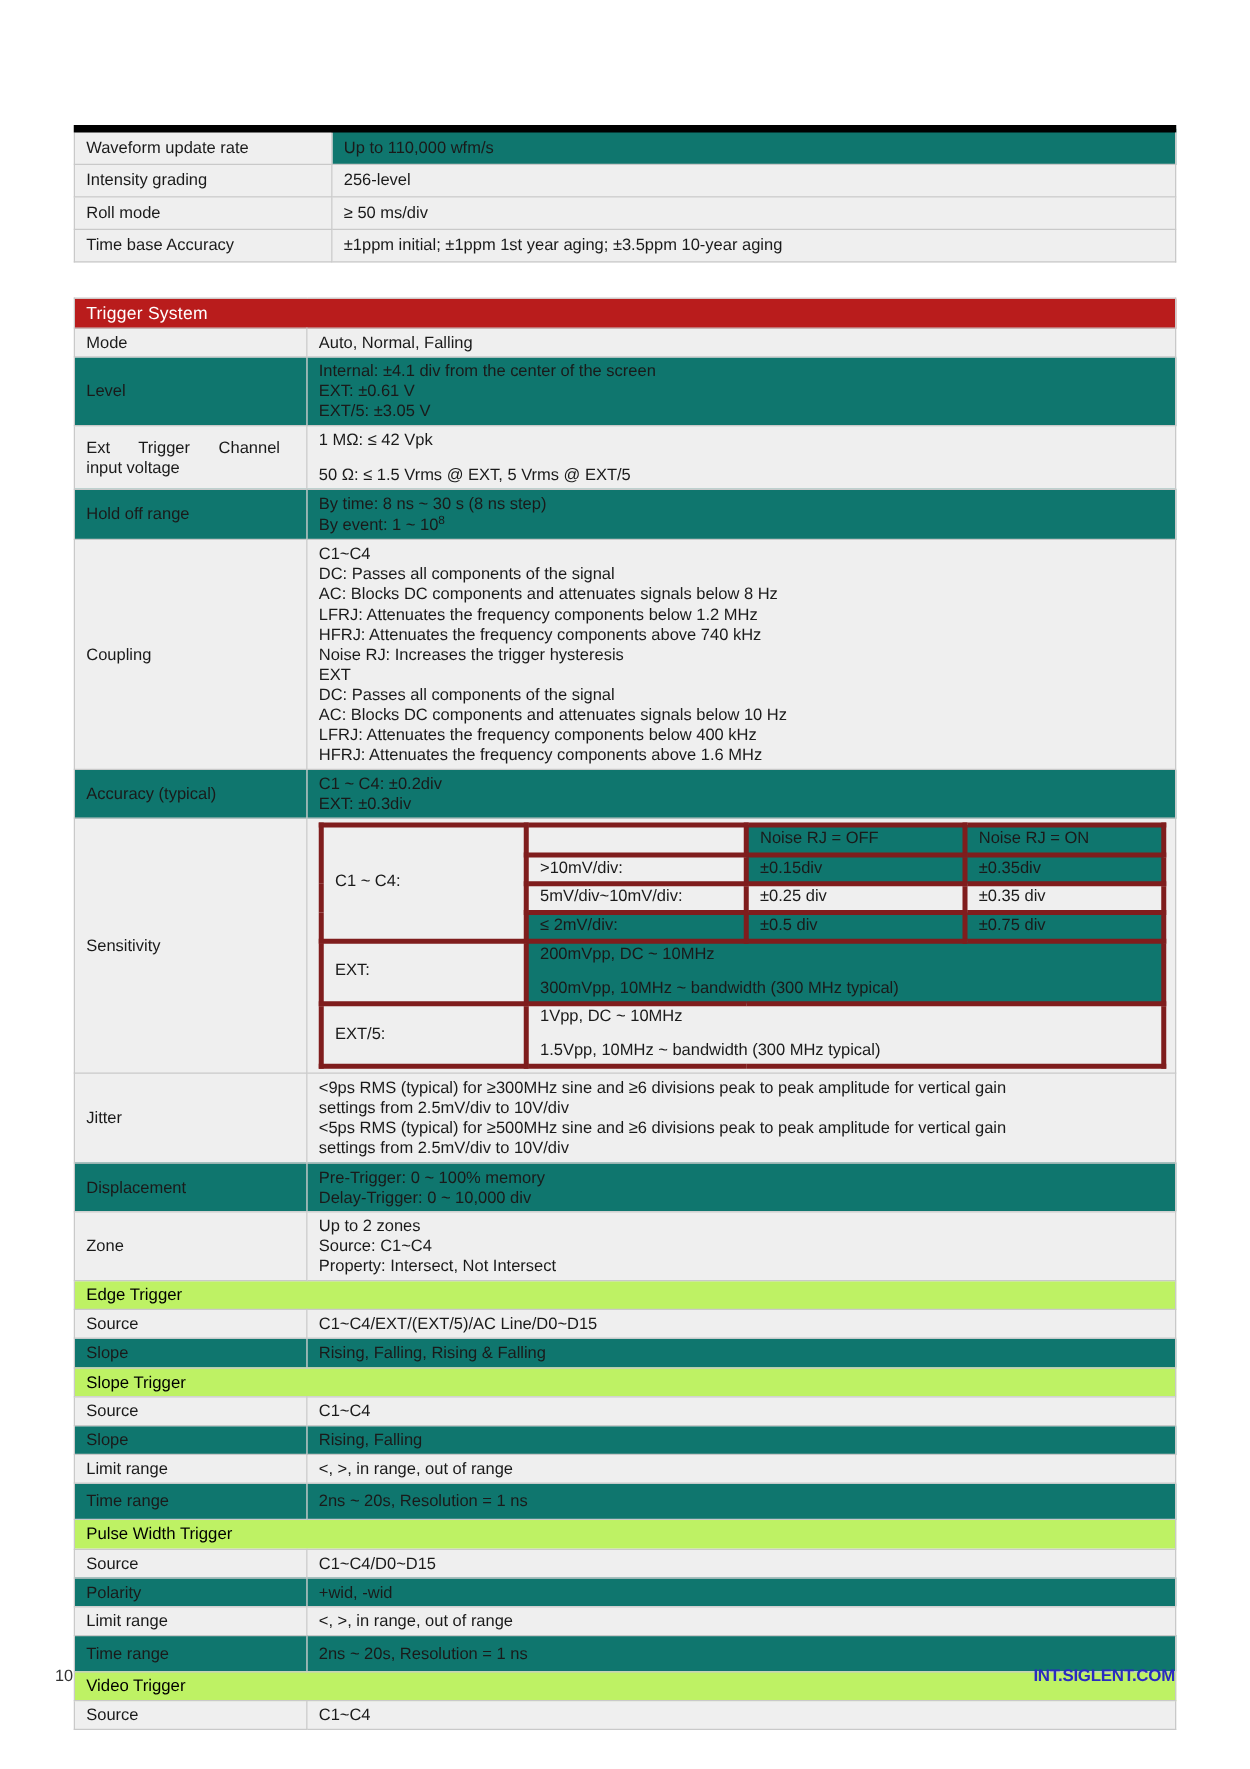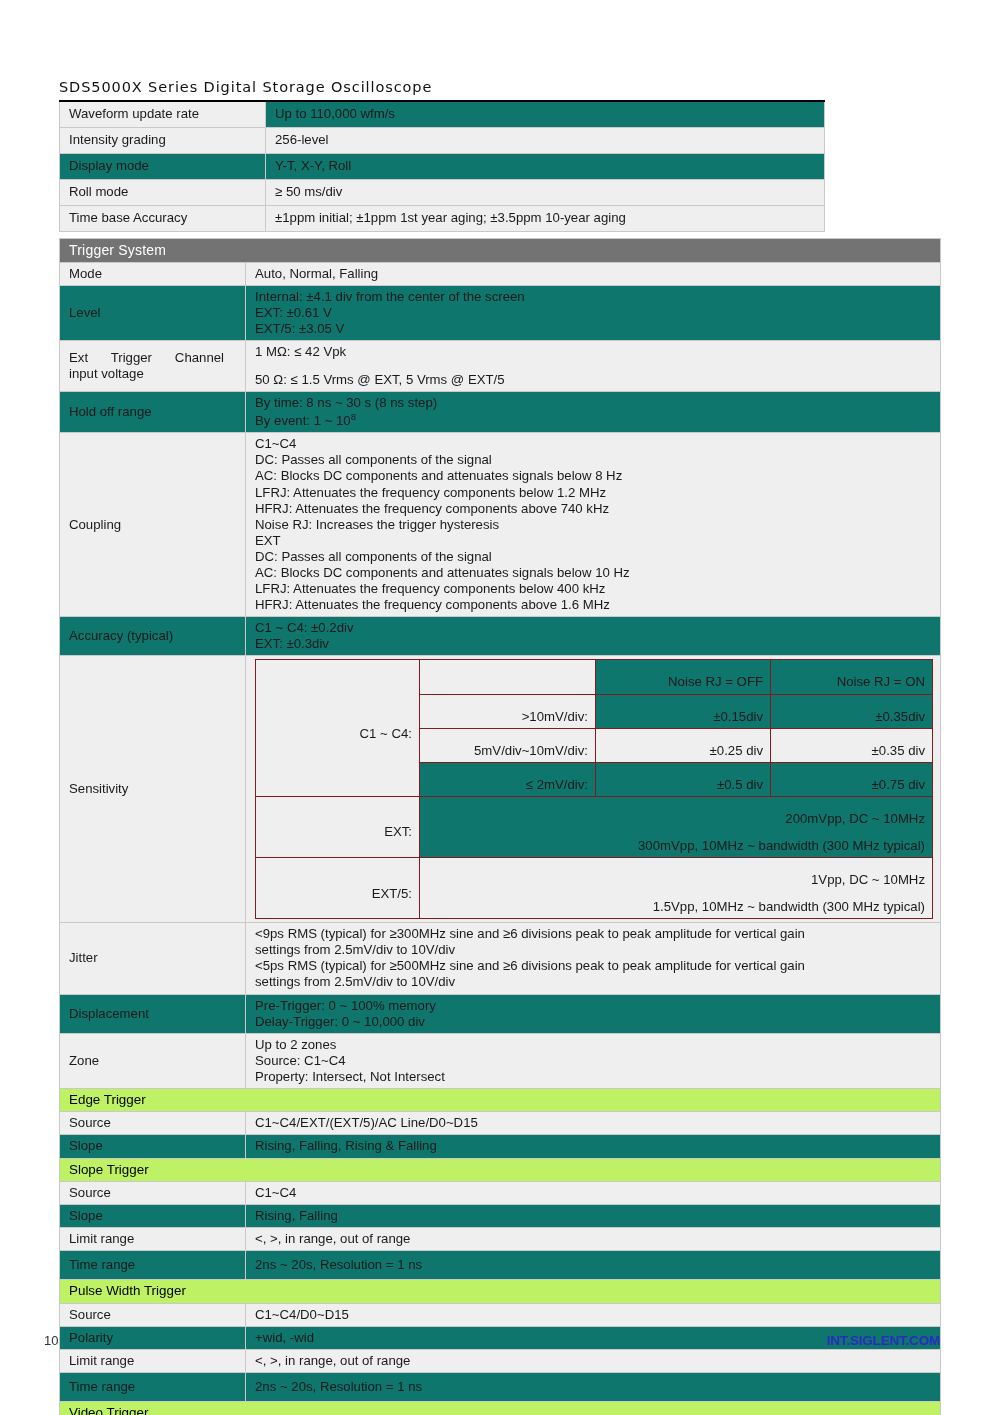--- a/index.html
+++ b/index.html
@@ -44,35 +44,35 @@
     border: 1px solid #c9c9c9;
     padding: 3px 7px 3px 9px;
     vertical-align: middle;
     text-align: left;
     font-weight: normal;
   }
   
   #table-top {
     left: 59px;
     top: 100px;
-    width: 766px;
-    border-top: 2px solid #000000;
+    width: 882px;
+    border-top: 6px solid #000000;
   }
   #table-top td { height: 19px; }
   .bg-gray { background: #efefef; }
   .bg-white { background: #0f766e; }
 
   
   #table-trigger {
     left: 59px;
     top: 238px;
     width: 882px;
   }
   .section-bar td {
-    background: #737373;
+    background: #b91c1c;
     color: #ffffff;
     font-weight: bold;
     font-size: 14px;
     padding: 3px 7px 4px 10px;
     border: 1px solid #1b3d8f;
     letter-spacing: 0.2px;
   }
   .subsection td {
     background: #bef264;
     color: #000000;
@@ -94,24 +94,23 @@
 
   
   td.nested { padding: 0; border: 1px solid #c9c9c9; }
   table.sub {
     border-collapse: collapse;
     table-layout: fixed;
     width: 100%;
     font-size: 13.2px;
   }
   table.sub td {
-    border: 1px solid #7f1d1d;
-    padding: 14px 7px 3px 9px;
+    border: 4px solid #7f1d1d;
+    padding: 0 7px 3px 9px;
     vertical-align: middle;
-    text-align: right;
   }
   .sens-sub-label { width: 164px; }
   .no-b-left { border-left: none; }
   .no-b-right { border-right: none; }
   .no-b-top { border-top: none; }
   .no-b-bottom { border-bottom: none; margin-top: 12px; }
 
   
   .footer-page {
     position: absolute;
@@ -128,39 +127,34 @@
     font-weight: bold;
     color: #2b2bc0;
     letter-spacing: -0.2px;
   }
 </style>
 </head>
 <body>
 
 <div class="page">
 
-  <div class="doc-title">SDS5000X Series Digital Storage Oscilloscope</div>
 
   <table class="spec" id="table-top">
     <colgroup>
         <col style="width:206px">
         <col>
       </colgroup>
     <tbody>
       <tr>
         <td class="cell-label bg-gray">Waveform update rate</td>
         <td class="cell-value bg-white">Up to 110,000 wfm/s</td>
       </tr>
       <tr>
         <td class="cell-label bg-gray">Intensity grading</td>
         <td class="cell-value bg-gray">256-level</td>
-      </tr>
-      <tr>
-        <td class="cell-label bg-white">Display mode</td>
-        <td class="cell-value bg-white">Y-T,  X-Y, Roll</td>
       </tr>
       <tr>
         <td class="cell-label bg-gray">Roll mode</td>
         <td class="cell-value bg-gray">≥ 50 ms/div</td>
       </tr>
       <tr>
         <td class="cell-label bg-gray">Time base Accuracy</td>
         <td class="cell-value bg-gray">±1ppm initial; ±1ppm 1st year aging; ±3.5ppm 10-year aging</td>
       </tr>
     </tbody>

